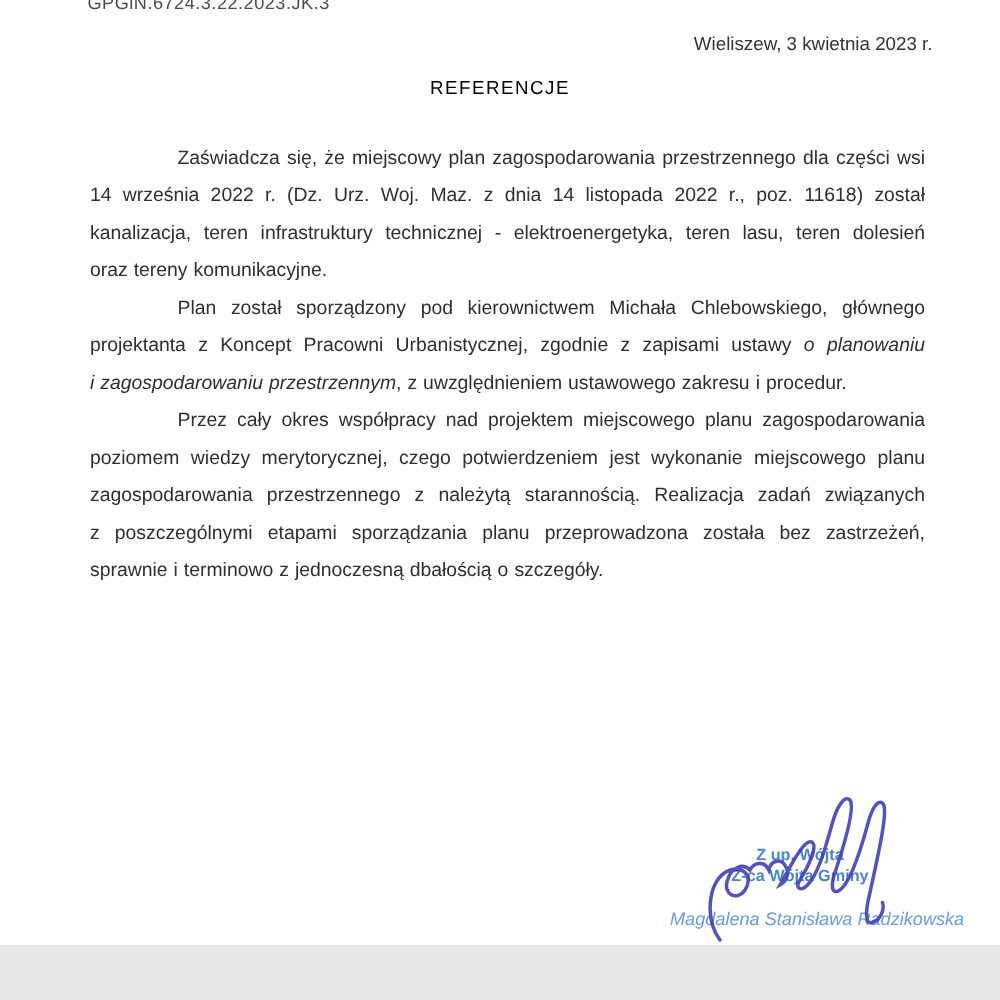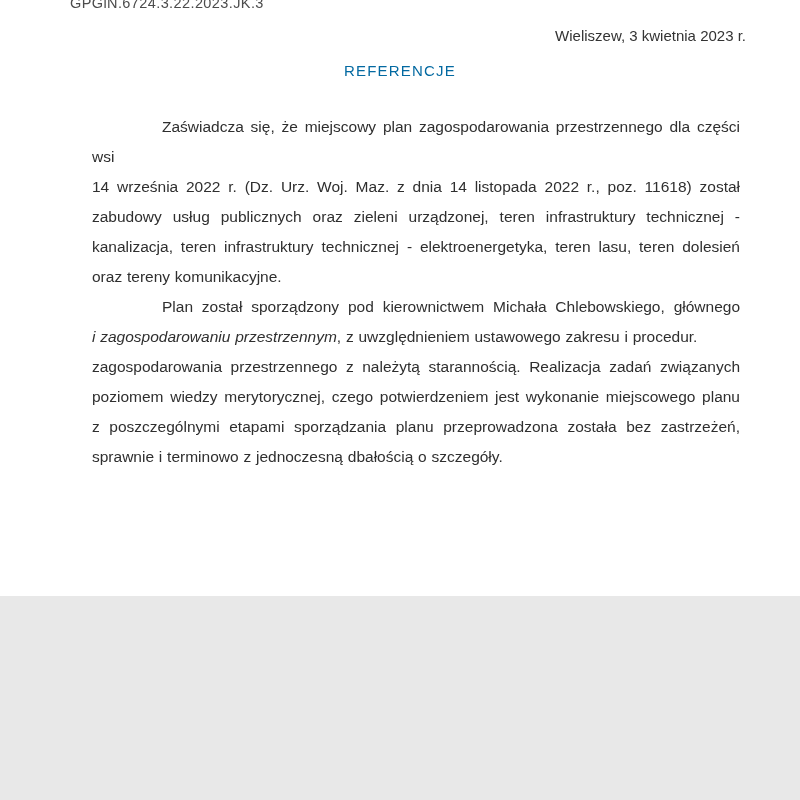--- a/index.html
+++ b/index.html
@@ -1,19 +1,19 @@
 <!DOCTYPE html>
 <html><head>
 <meta charset="utf-8">
 <style>
   html, body { margin: 0; padding: 0; background: #e8e8e8; }
   #page {
     position: relative;
     width: 800px;
-    height: 596px;
+    height: 756px;
     margin: 0 auto;
     background: #ffffff;
     overflow: hidden;
     font-family: "Liberation Sans", "DejaVu Sans", sans-serif;
     color: #2f2f2f;
   }
   .ref-number {
     position: absolute;
     left: 70px;
     top: -5px;
@@ -29,37 +29,36 @@
     color: #333333;
   }
   .doc-title {
     position: absolute;
     top: 62px;
     left: 0;
     width: 100%;
     text-align: center;
     font-size: 15px;
     letter-spacing: 1.2px;
-    color: #0369a1;
+    color: #000000;
   }
   .body-text {
     position: absolute;
     left: 72px;
     top: 112px;
     width: 668px;
     font-size: 15.5px;
     line-height: 30px;
     color: #2f2f2f;
   }
   .paragraph { margin: 0; padding: 0; }
   .line {
     text-align: justify;
     text-align-last: justify;
     word-spacing: 0.5px;
-    margin-left: 20px;
   }
   .line.first { text-indent: 70px; }
   .line.last { text-align-last: left; }
   .seg-italic { font-style: italic; }
   .signature-area {
     position: absolute;
     left: 520px;
     top: 630px;
     width: 280px;
     height: 140px;
@@ -99,31 +98,32 @@
   <div class="ref-number">GPGiN.6724.3.22.2023.JK.3</div>
 
   <div class="dateline">Wieliszew, 3 kwietnia 2023 r.</div>
 
   <div class="doc-title">REFERENCJE</div>
 
   <div class="body-text" id="body-text" style="color: rgb(47, 47, 47);">
       <div class="paragraph">
         <div class="line first"><span>Zaświadcza się, że miejscowy plan zagospodarowania przestrzennego dla części wsi</span></div>
         <div class="line"><span>14 września 2022 r. (Dz. Urz. Woj. Maz. z dnia 14 listopada 2022 r., poz. 11618) został</span></div>
-        <div class="line"><span>zabudowy usług publicznych oraz zieleni urządzonej, teren infrastruktury technicznej -</span></div>
         <div class="line"><span>kanalizacja, teren infrastruktury technicznej - elektroenergetyka, teren lasu, teren dolesień</span></div>
         <div class="line last"><span>oraz tereny komunikacyjne.</span></div>
       </div>
       <div class="paragraph">
         <div class="line first"><span>Plan został sporządzony pod kierownictwem Michała Chlebowskiego, głównego</span></div>
+        <div class="line"><span>projektanta z Koncept Pracowni Urbanistycznej, zgodnie z zapisami ustawy </span><span class="seg-italic">o planowaniu</span></div>
         <div class="line last"><span class="seg-italic">i zagospodarowaniu przestrzennym</span><span>, z uwzględnieniem ustawowego zakresu i procedur.</span></div>
       </div>
       <div class="paragraph">
+        <div class="line first"><span>Przez cały okres współpracy nad projektem miejscowego planu zagospodarowania</span></div>
+        <div class="line"><span>poziomem wiedzy merytorycznej, czego potwierdzeniem jest wykonanie miejscowego planu</span></div>
         <div class="line"><span>zagospodarowania przestrzennego z należytą starannością. Realizacja zadań związanych</span></div>
-        <div class="line"><span>poziomem wiedzy merytorycznej, czego potwierdzeniem jest wykonanie miejscowego planu</span></div>
         <div class="line"><span>z poszczególnymi etapami sporządzania planu przeprowadzona została bez zastrzeżeń,</span></div>
         <div class="line last"><span>sprawnie i terminowo z jednoczesną dbałością o szczegóły.</span></div>
       </div>
     </div>
 
   <div class="signature-area">
     <div class="signature-authority" style="color: rgb(77, 135, 201);">
       <div>Z up. Wójta</div>
       <div>Z-ca Wójta Gminy</div>
     </div>

